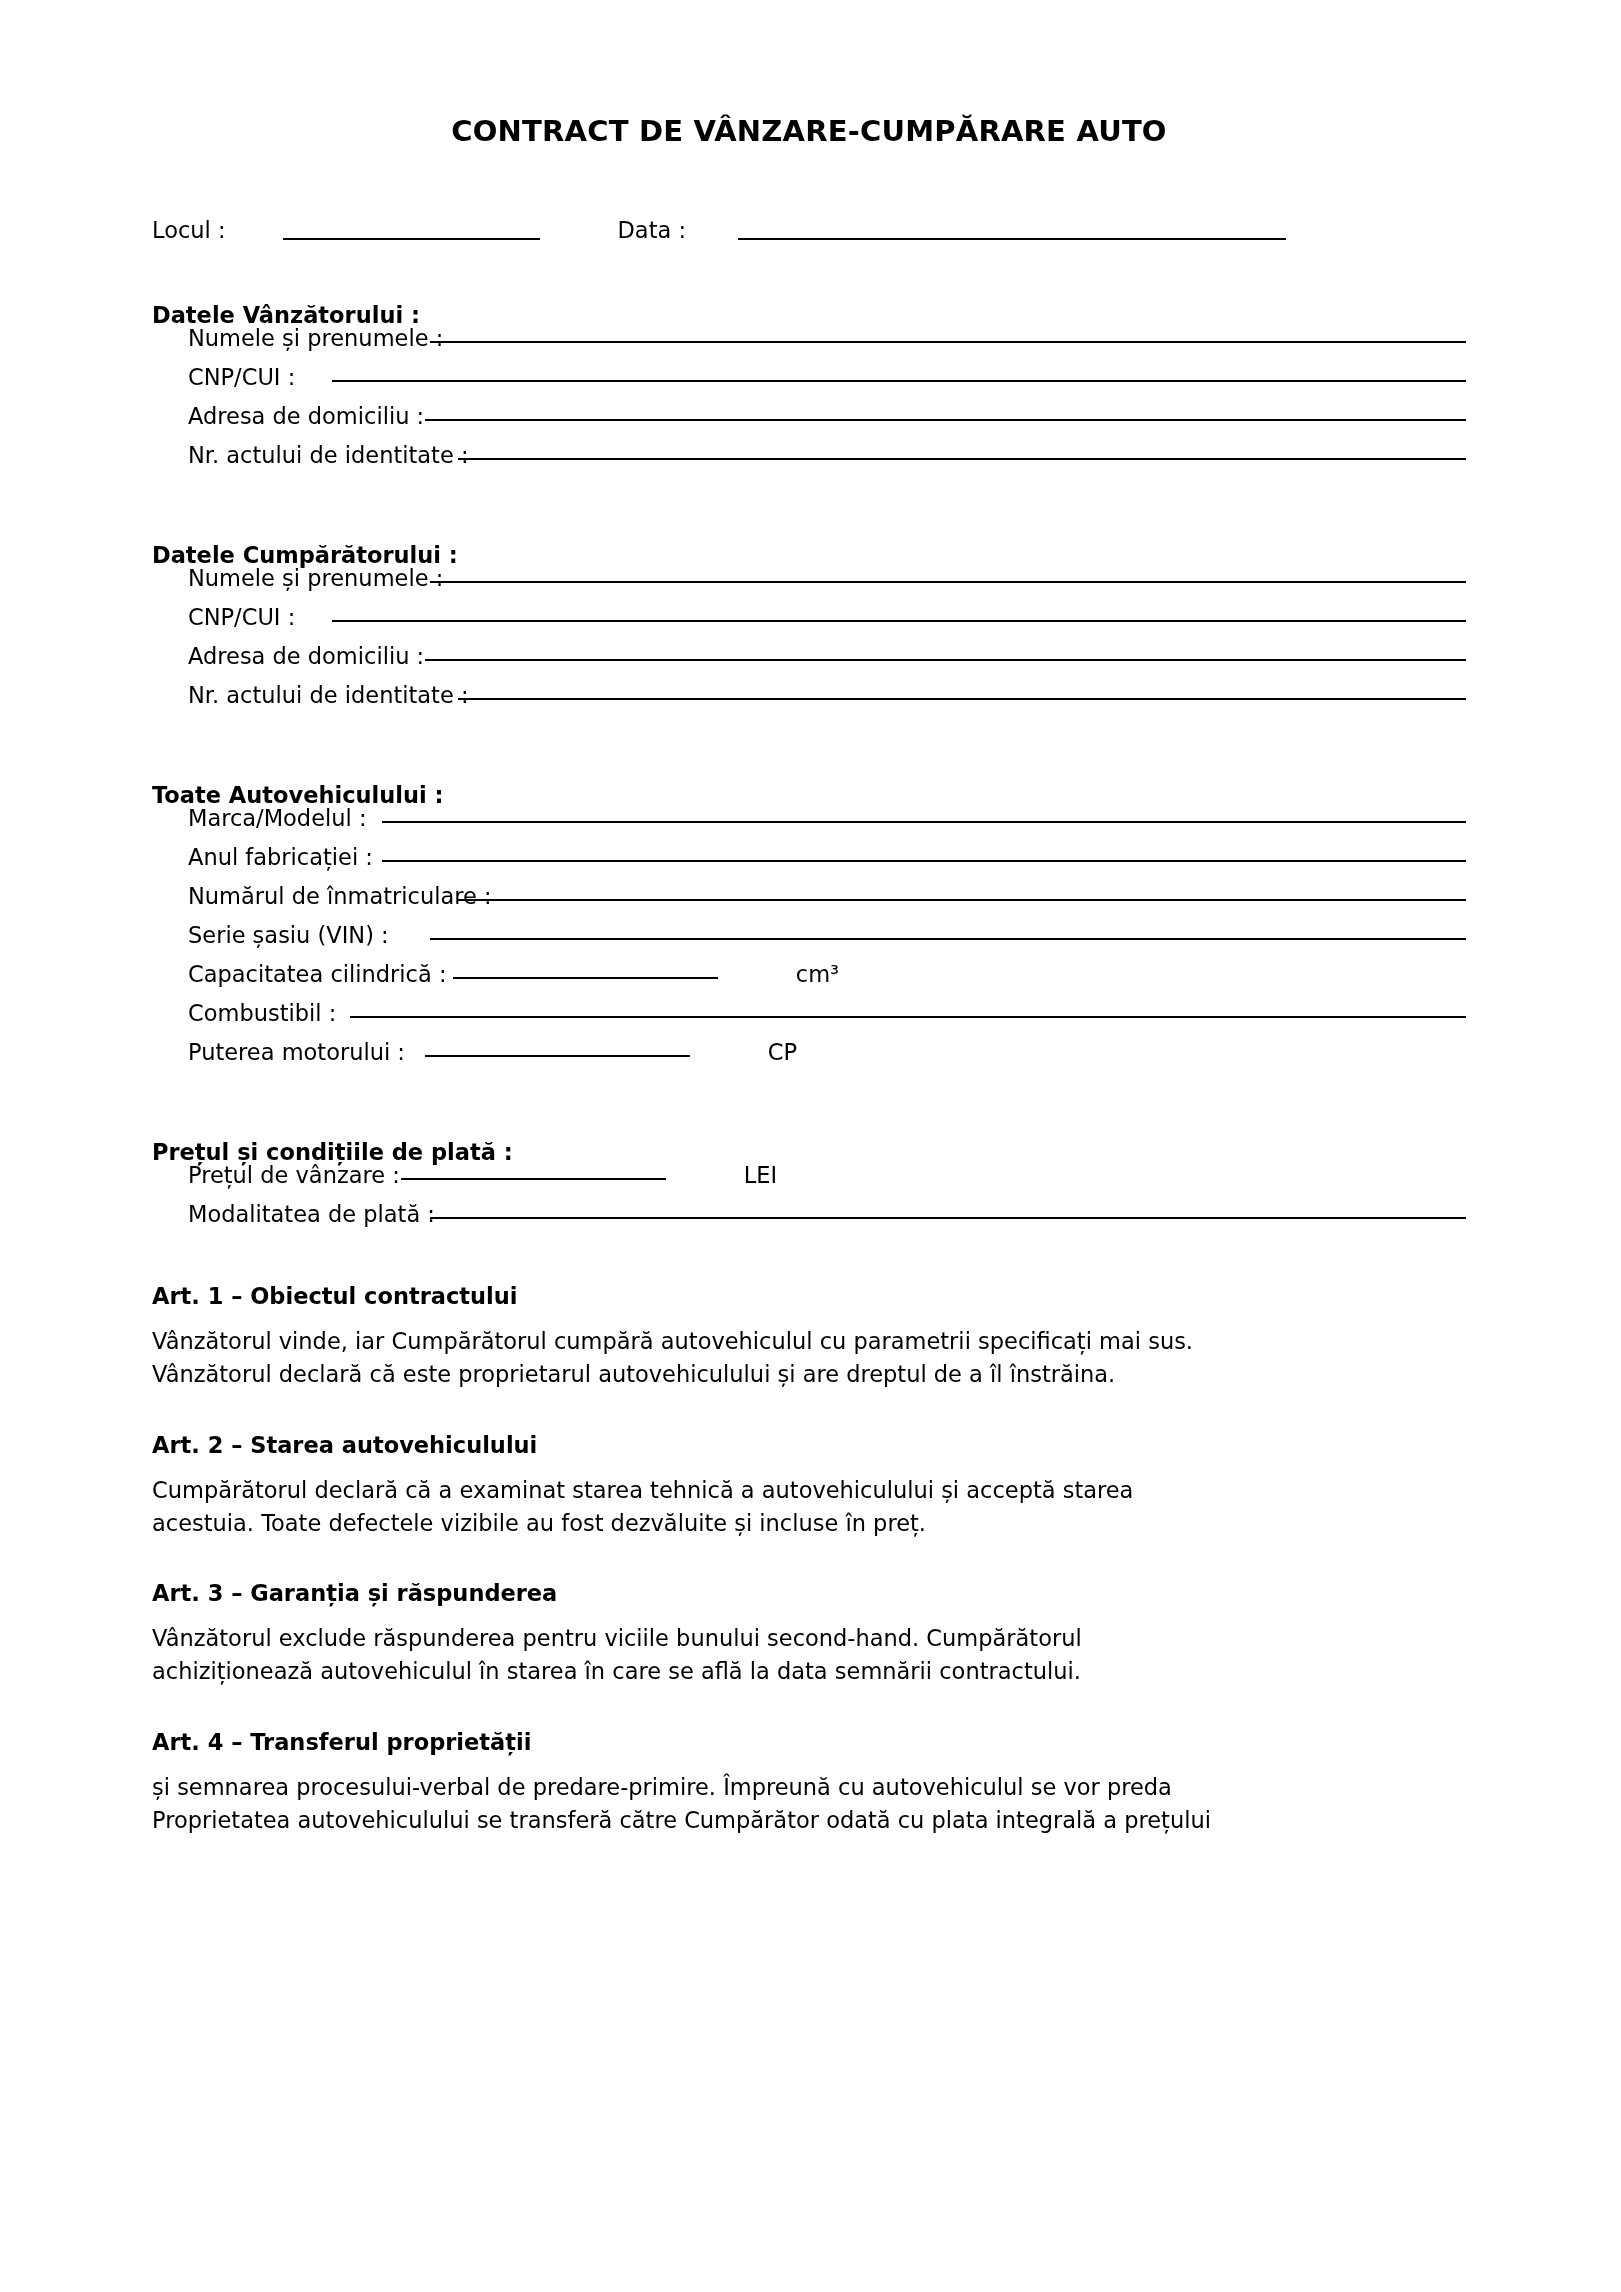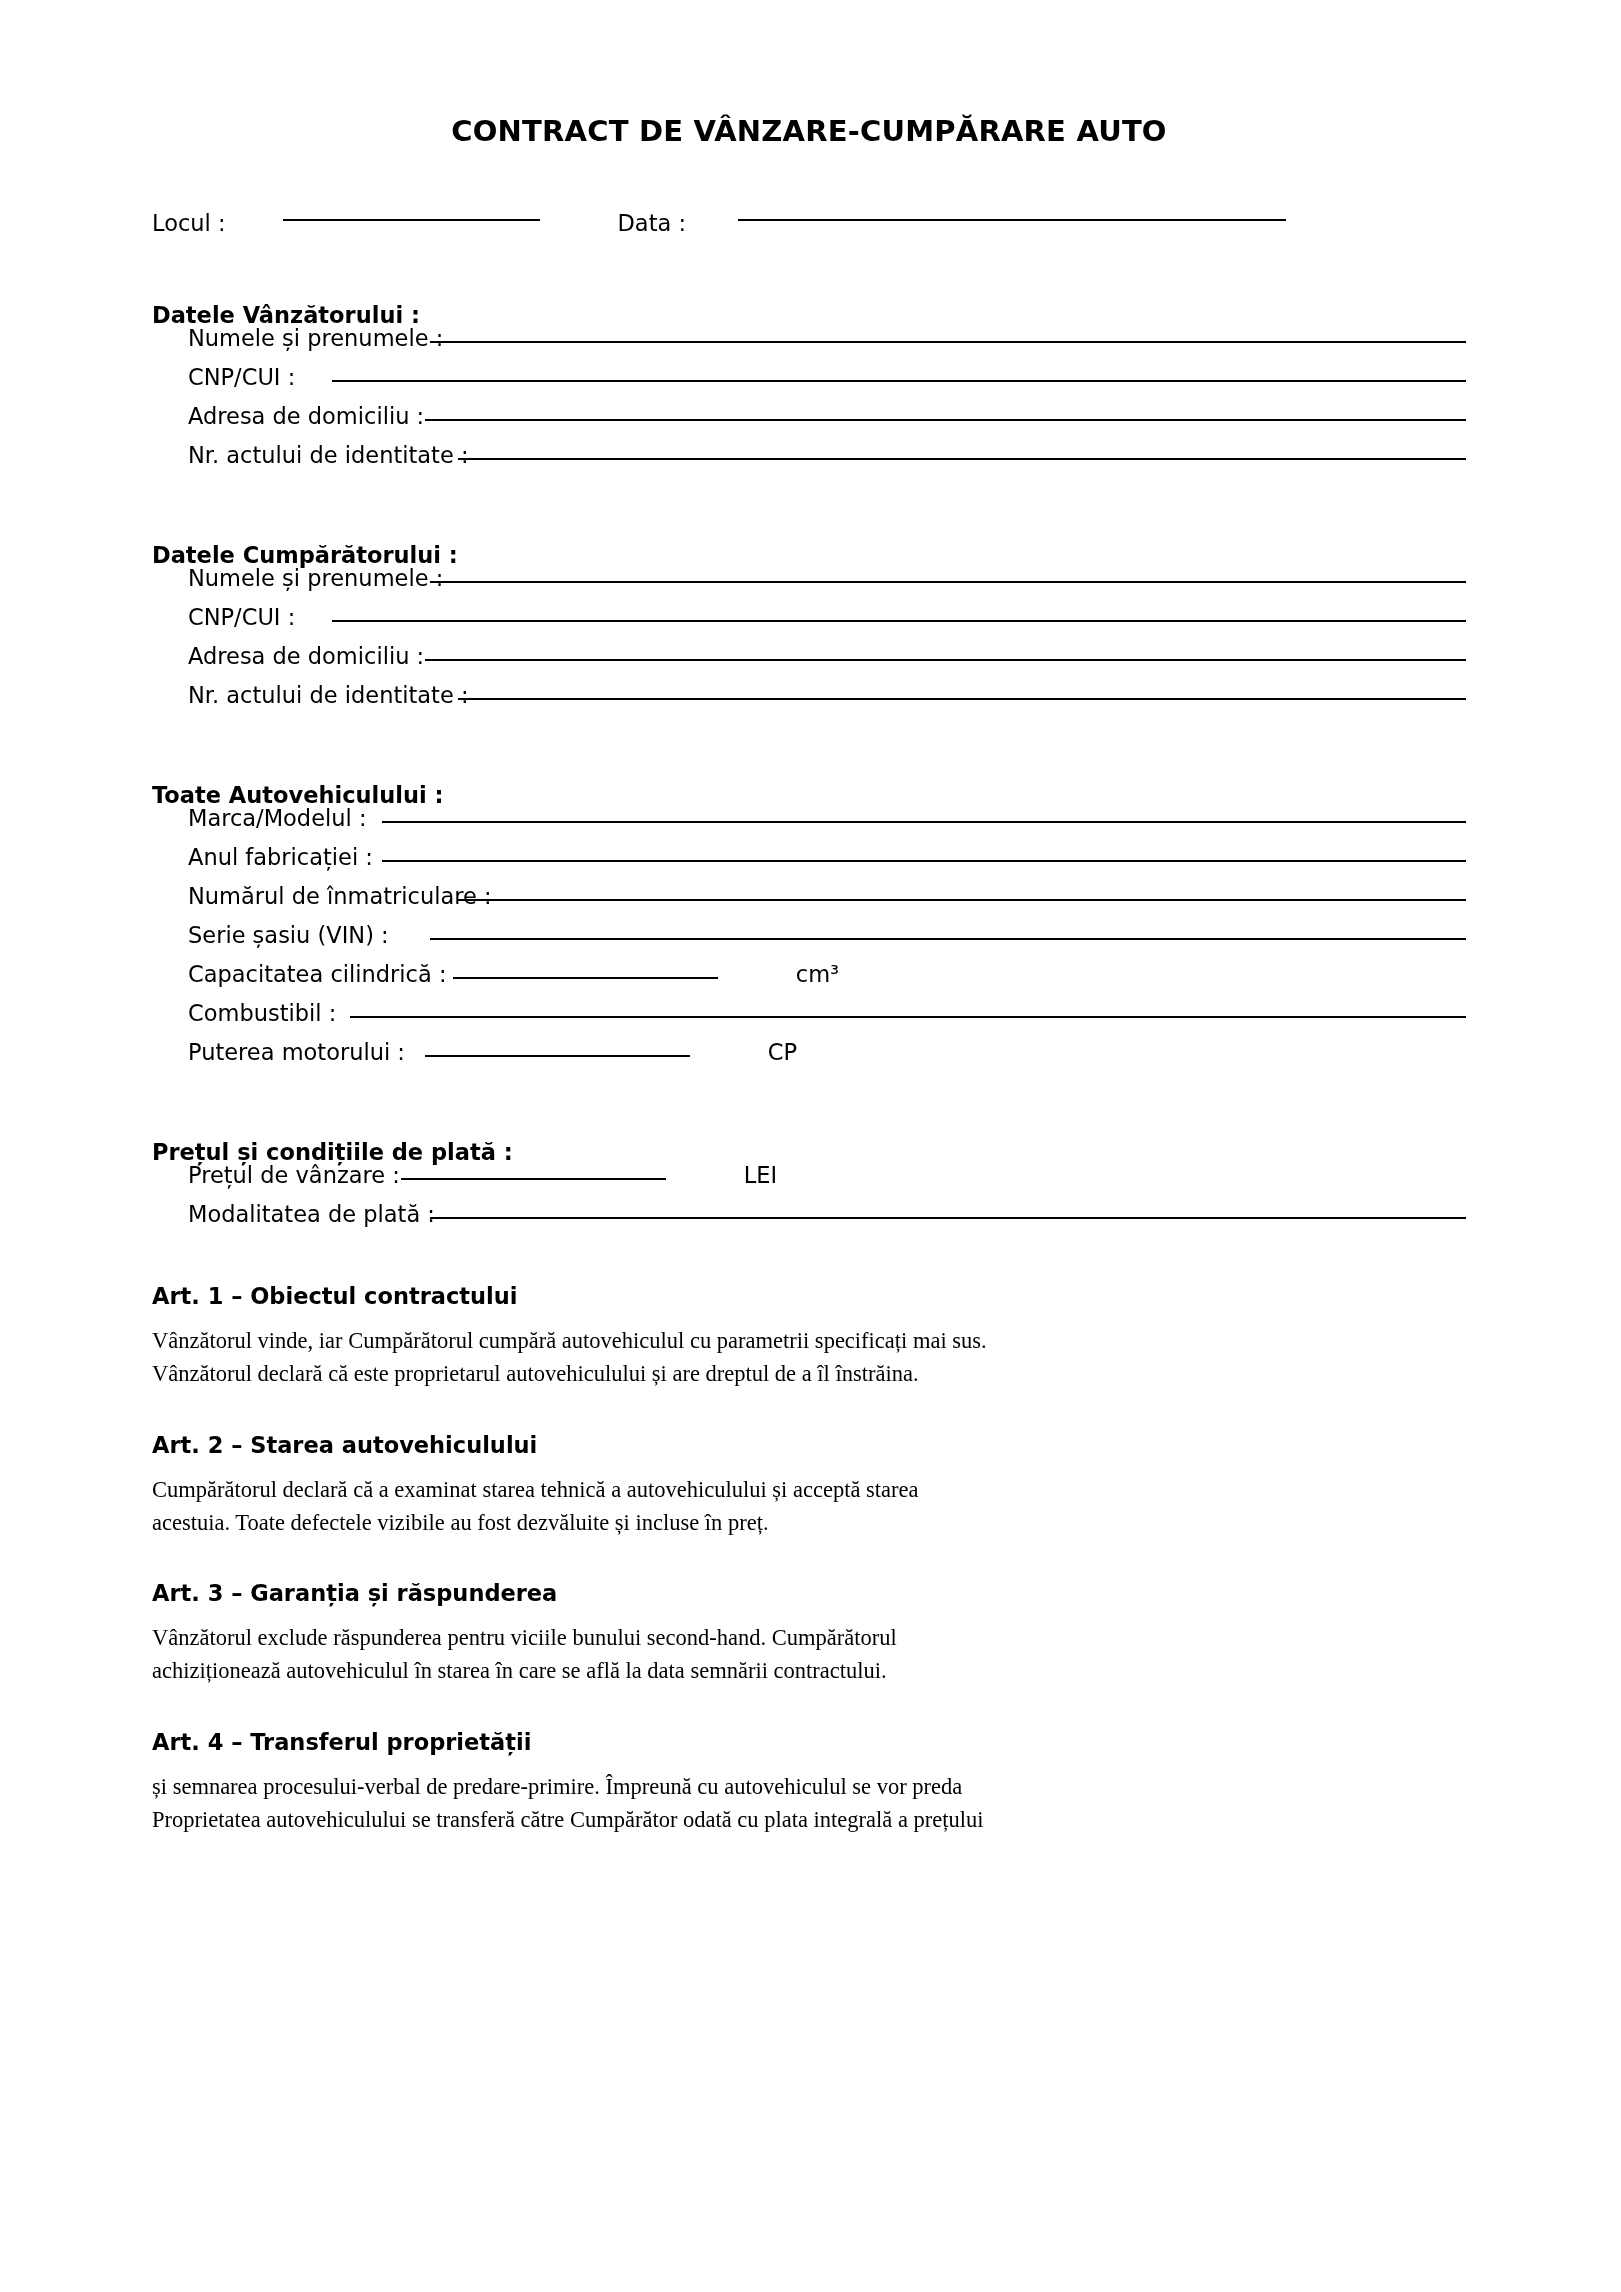--- a/index.html
+++ b/index.html
@@ -66,21 +66,21 @@
   }
   .unit {
     white-space: nowrap;
     font-size: 22.5px;
   }
 
   
   .locul-data {
     margin-top: 55px;
     display: flex;
-    align-items: center;
+    align-items: flex-end;
     font-size: 22.5px;
     height: 39px;
   }
   .locul-data .label { white-space: nowrap; }
   .locul-rule {
     width: 257px;
     border-bottom: 2.9px solid #000000;
     position: relative;
     top: -2.9px;
     margin-left: 57px;
@@ -127,21 +127,20 @@
   .article { margin-top: 43px; }
   .article-title {
     font-size: 22.5px;
     font-weight: bold;
     line-height: 1;
     margin-bottom: 17.6px;
   }
   .article-body {
     font-size: 22.5px;
     line-height: 1.46;
-    font-family: Liberation Serif, serif;
   }
   .article-body p { margin: 0; }
 </style>
 </head>
 <body>
 
 <div class="page">
   <div class="content">
 
     <h1 class="doc-title">CONTRACT DE VÂNZARE-CUMPĂRARE AUTO</h1>

